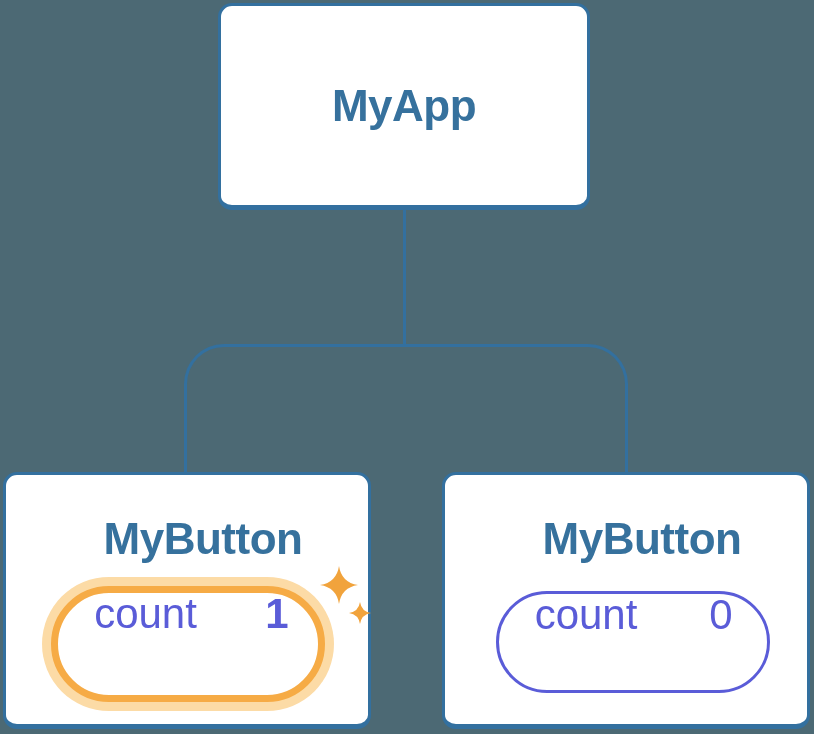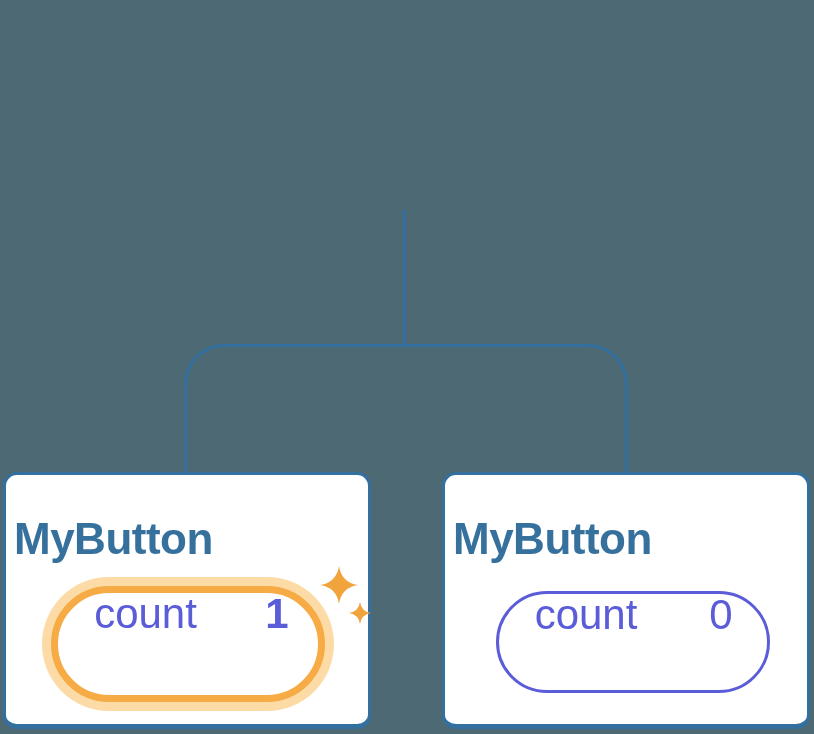--- a/index.html
+++ b/index.html
@@ -41,22 +41,23 @@
     color: #36719d;
     font-size: 44px;
     font-weight: bold;
     letter-spacing: -0.5px;
     line-height: 1;
     white-space: nowrap;
   }
   .child-title {
     position: absolute;
     top: 42px;
-    left: 8px;
+    left: 16px;
     width: 100%;
+    text-align: center;
   }
 
   
   .stem {
     position: absolute;
     left: 403px; top: 210px;
     width: 3px; height: 135px;
     background: #33709f;
   }
   .bracket {
@@ -111,20 +112,23 @@
     position: absolute;
     left: 308px; top: 86px;
     width: 62px; height: 66px;
   }
 </style>
 </head>
 <body>
 
 <div class="canvas">
 
+  <div class="card root">
+    <div class="card-title">MyApp</div>
+  </div>
 
   <div class="stem"></div>
   <div class="bracket"></div>
 
   <div class="card child-left">
     <div class="card-title child-title">MyButton</div>
 
     <div class="pill pill-highlight">
       <div class="pill-key">count</div>
       <div class="pill-divider"></div>

